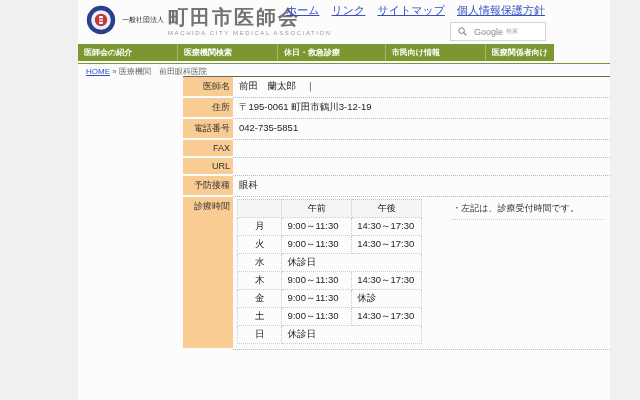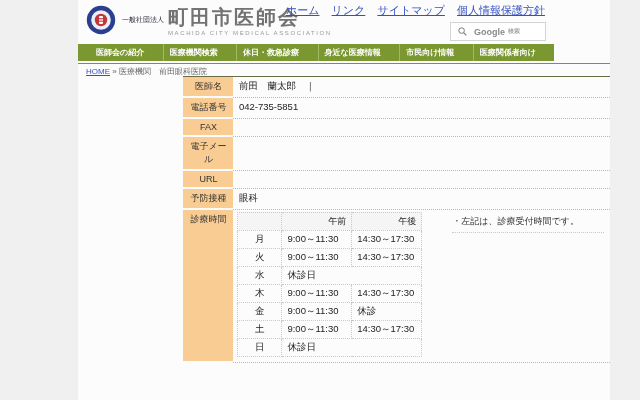--- a/index.html
+++ b/index.html
@@ -21,64 +21,64 @@
   .org { position:absolute; left:44px; top:7px; white-space:nowrap; }
   .org-line1 { display:flex; align-items:flex-end; }
   .org-type { font-size:7px; color:#223; margin-right:4px; padding-bottom:3px; }
   .org-name { font-size:20px; font-weight:bold; color:#737373; letter-spacing:2px; line-height:1.05; }
   .org-en { font-size:6px; color:#999; letter-spacing:1.6px; margin-top:2px; margin-left:46px; }
   .top-links { position:absolute; top:3px; right:65px; font-size:11px; white-space:nowrap; }
   .top-links a { color:#3351c0; text-decoration:underline; margin-left:9px; cursor:pointer; }
   .search-box {
     position:absolute; top:22px; right:64px; width:96px; height:19px;
     background:#fff; border:1px solid #d4d4d4;
-    display:flex; align-items:center; padding:0 7px;font-weight:bold;
+    display:flex; align-items:center; padding:0 7px;
   }
   .search-box .mag { width:9px; height:9px; margin-right:7px; flex:0 0 auto; }
   .search-brand { font-size:9px; color:#8a8a8a; }
   .search-hint { font-size:6px; color:#a5a5a5; margin-left:3px; }
 
   
   .nav {
     position:absolute; left:0; top:44px; width:476px; height:17px;
     background:#7a982f; display:flex; align-items:stretch;
-    justify-content:space-between; padding:0 12px; overflow:hidden;
+    justify-content:space-between; padding:0 0; overflow:hidden;
   }
   .nav a {
     color:#fff; font-size:8px; font-weight:bold; text-decoration:none;
     line-height:17px; padding:0 6px; white-space:nowrap; cursor:pointer;
   }
   .nav a + a { border-left:1px solid #a3b863; }
   .nav-underline { position:absolute; left:0; top:63px; width:532px; border-top:1px solid #7a982f; }
 
   
   .breadcrumb { position:absolute; left:8px; top:66px; font-size:8px; color:#666; white-space:nowrap; }
   .breadcrumb a { color:#3351c0; text-decoration:underline; cursor:pointer; }
 
   
   .main { position:absolute; left:105px; top:76px; width:427px; }
   .title-rule { border-top:1px solid #6b6b4a; }
   h1.clinic-title { font-size:13px; font-weight:bold; color:#222; margin:7px 0 10px 3px; letter-spacing:1px; }
 
   table.details { width:100%; border-collapse:collapse; font-size:9px; }
   table.details th {
-    width:50px; background:#f9cc93; font-weight:normal; text-align:center;
+    width:50px; background:#f9cc93; font-weight:normal; text-align:right;
     padding:3px 3px 3px 4px; border-bottom:2px solid #fcfcfc; color:#333;
     vertical-align:top; font-size:9px;
   }
   table.details td {
     padding:3px 6px 3px 6px; border-bottom:1px dotted #b9b9b9;
     color:#222; font-size:9.5px; height:14px; vertical-align:top;
   }
 
   
   .sched-wrap { display:flex; align-items:flex-start; }
   table.schedule { border-collapse:collapse; font-size:9px; margin:-1px 0 2px -2px; }
   table.schedule th, table.schedule td { border:1px dotted #c9c9c9; padding:2px 5px; color:#222; font-weight:normal; }
-  table.schedule th { background:#f5f5f5; text-align:right; }
+  table.schedule th { background:#f5f5f5; text-align:center; }
   table.schedule td.day { text-align:center; padding:2px 3px; width:14px; }
   table.schedule td.time { width:77px;margin-top:32px; }
   .day-sat { color:#3366cc; }
   .day-sun, .day-hol { color:#cc3333; }
   .sched-note { margin-left:30px; width:168px; font-size:9px; color:#333; }
   .sched-note .note-item { border-bottom:1px dotted #c9c9c9; padding:2px 0 4px 0; }
 </style>
 </head>
 <body>
 
@@ -113,21 +113,20 @@
       </svg>
       <span class="search-brand">Google</span>
       <span class="search-hint">検索</span>
     </div>
   </div>
 
   <div class="nav">
     <a>医師会の紹介</a>
     <a>医療機関検索</a>
     <a>休日・救急診療</a>
-    <a>身近な医療情報</a>
     <a>市民向け情報</a>
     <a>医療関係者向け</a>
   </div>
   <div class="nav-underline"></div>
 
   <div class="breadcrumb">
     <a>HOME</a>
     <span>»</span>
     <span>医療機関　前田眼科医院</span>
   </div>
@@ -135,29 +134,29 @@
   <div class="main">
     <div class="title-rule"></div>
 
     <table class="details">
       <tbody>
         <tr>
           <th>医師名</th>
           <td>前田　蘭太郎　｜</td>
         </tr>
         <tr>
+          <th>住所</th>
+          <td>〒195-0061 町田市鶴川3-12-19</td>
+        </tr>
+        <tr>
           <th>電話番号</th>
           <td>042-735-5851</td>
         </tr>
         <tr>
           <th>FAX</th>
-          <td></td>
-        </tr>
-        <tr>
-          <th>電子メール</th>
           <td></td>
         </tr>
         <tr>
           <th>URL</th>
           <td></td>
         </tr>
         <tr>
           <th>予防接種</th>
           <td>眼科</td>
         </tr>

